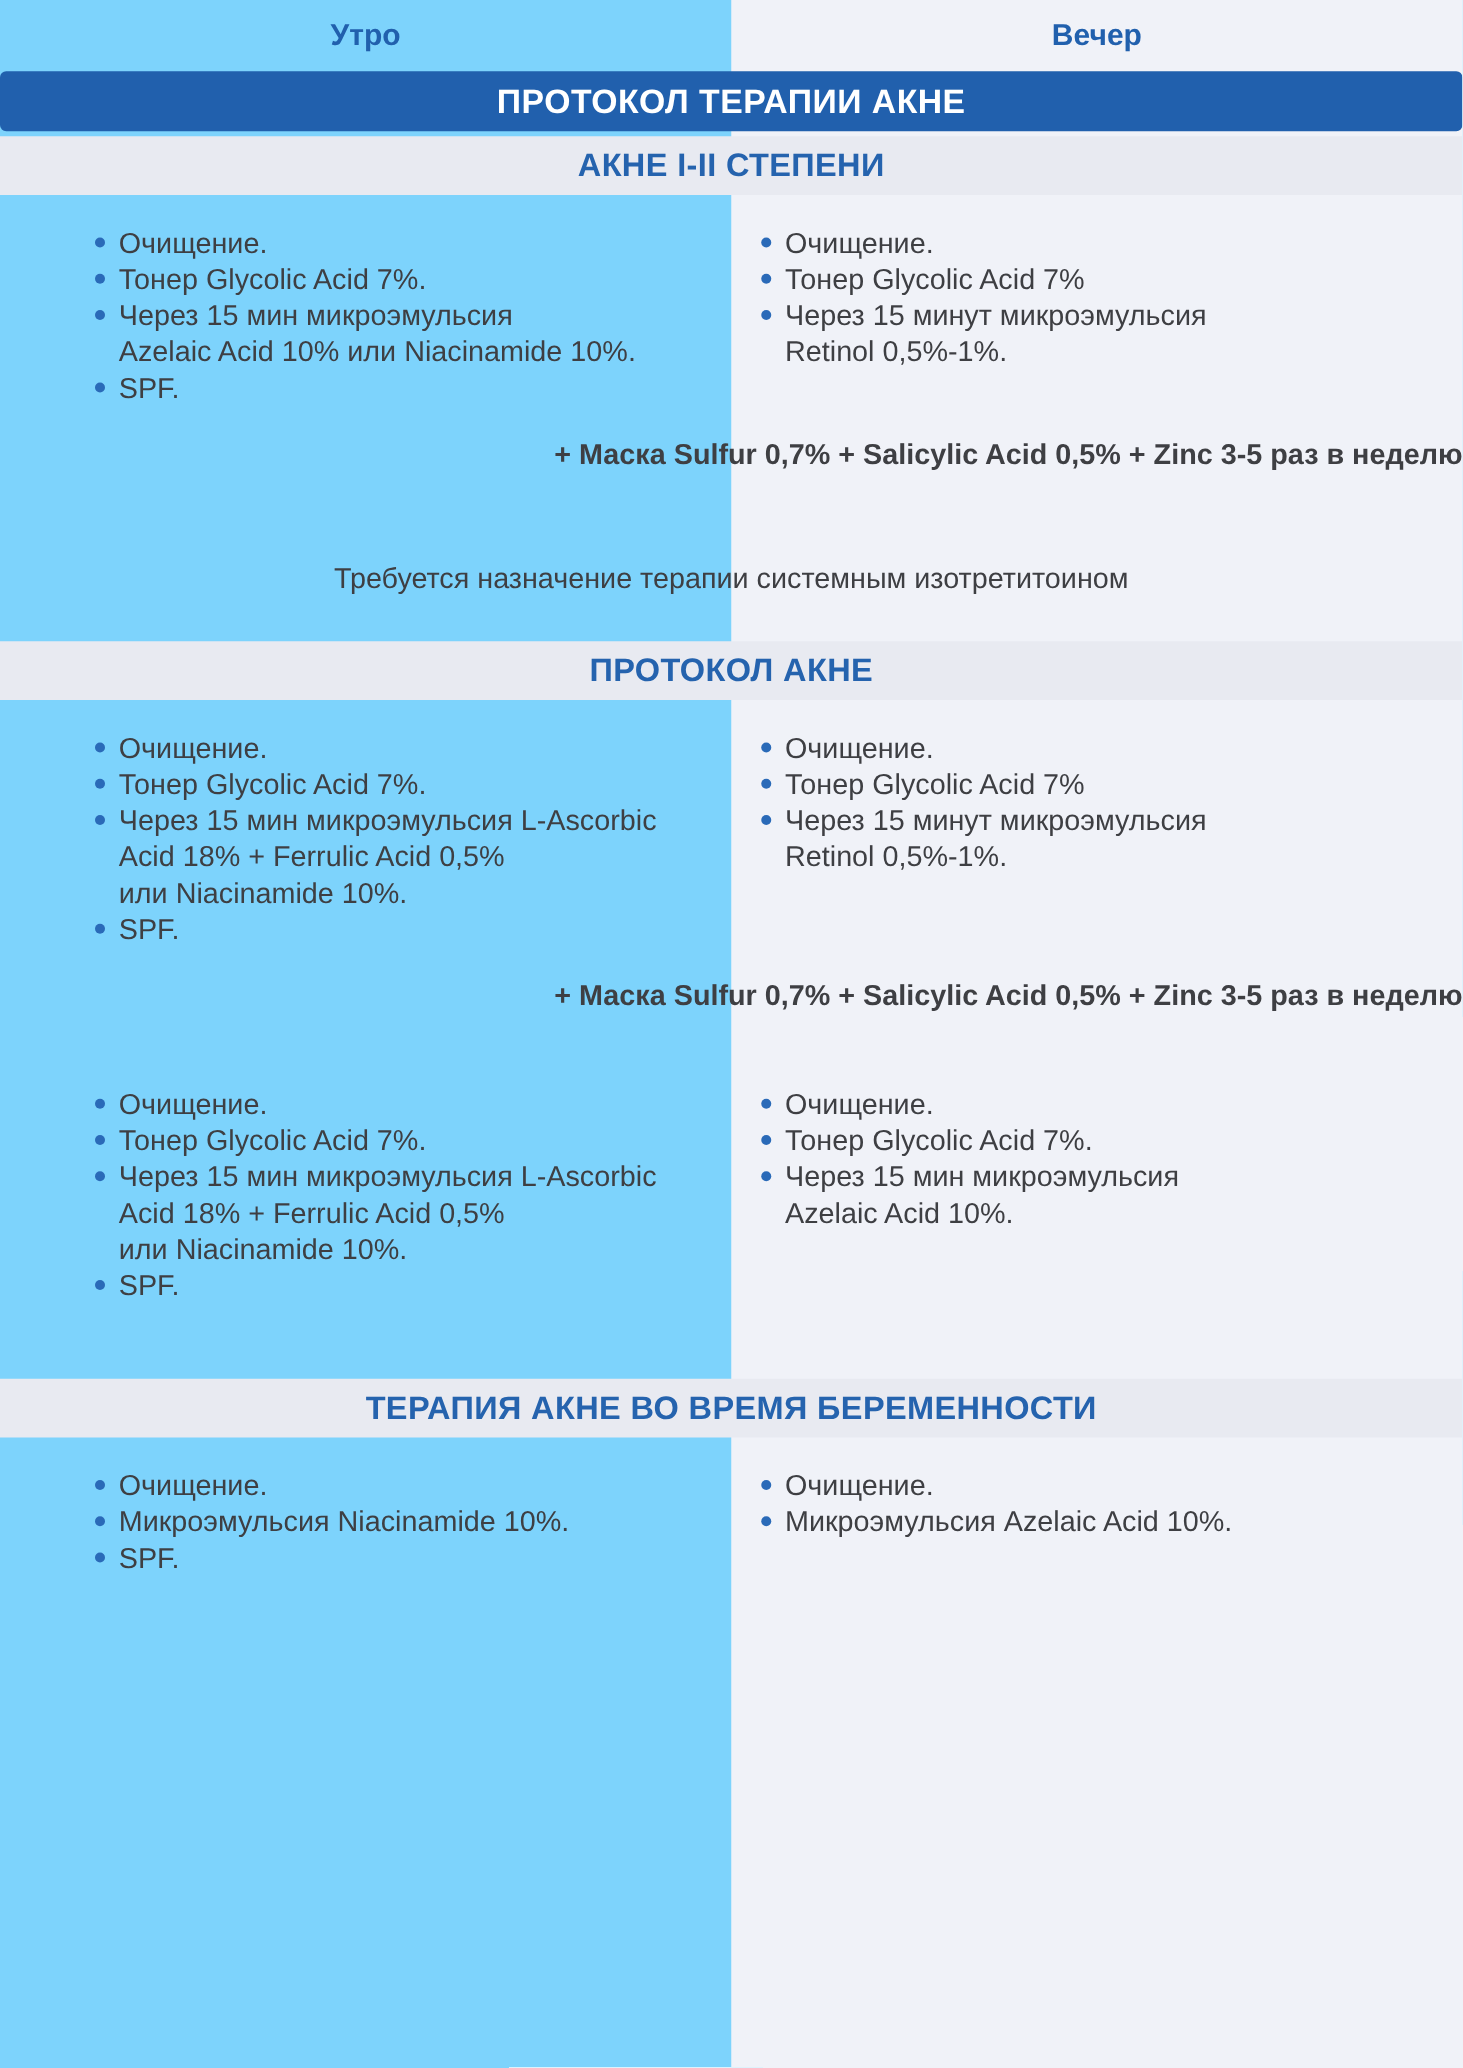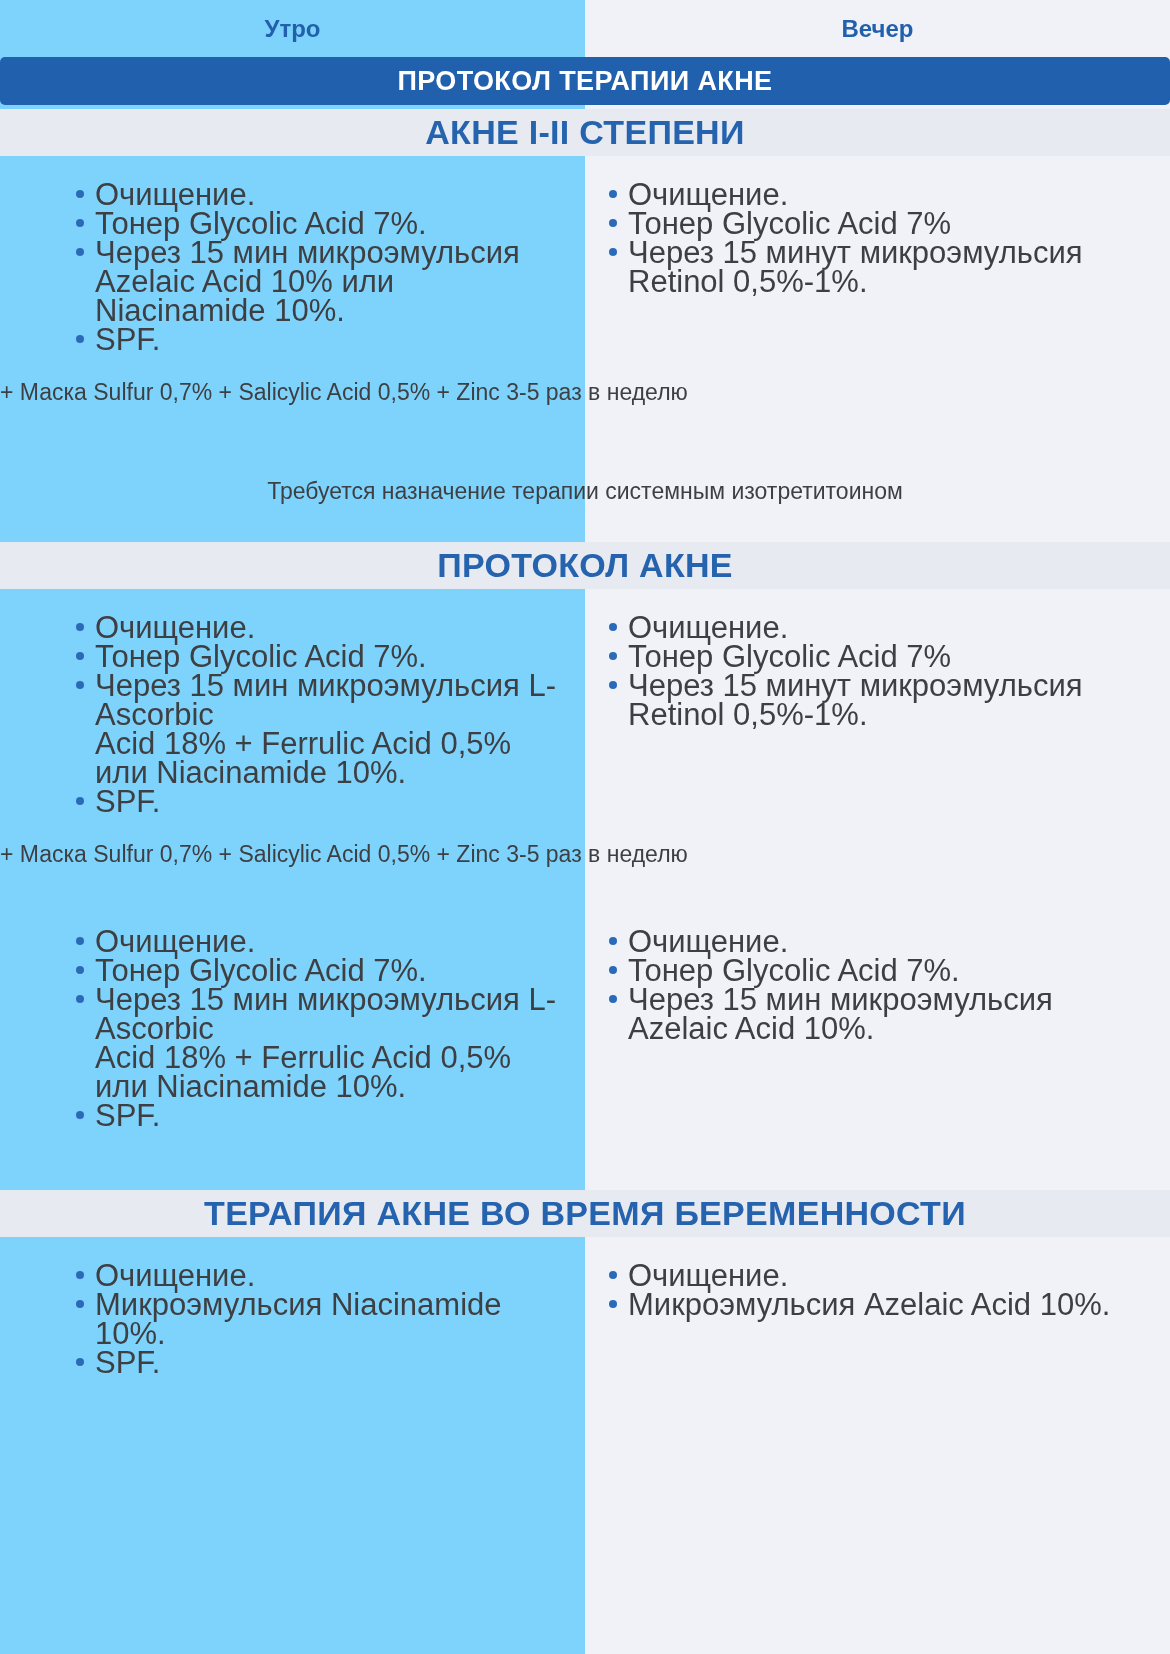--- a/index.html
+++ b/index.html
@@ -29,40 +29,40 @@
     height:48px;background:#2160ad;border-radius:5px;
     display:flex;align-items:center;justify-content:center;
     color:#ffffff;font-size:27px;font-weight:700;letter-spacing:.4px;
     margin-bottom:4px;
   }
 
   
   .band{
     margin:0;height:47px;background:#e8eaf1;
     display:flex;align-items:center;justify-content:center;
-    font-size:34px;font-weight:700;color:#2563ae;letter-spacing:.3px;
+    font-size:26px;font-weight:700;color:#2563ae;letter-spacing:.3px;
   }
 
   
   .cols{display:flex;padding-top:24px;}
   .cols.no-note{padding-bottom:60px;}
   ul.list{
     list-style:none;margin:0;box-sizing:border-box;width:585px;
-    font-size:31px;line-height:29px;
+    font-size:23px;line-height:29px;
   }
   ul.morning{padding:0 12px 0 95px;}
   ul.evening{padding:0 20px 0 43px;}
   li.step{position:relative;}
   li.step::before{
     content:"";position:absolute;left:-19px;top:10px;
     width:8px;height:8px;border-radius:50%;background:#2a6ab8;
   }
 
   
-  .note{margin:0;padding:24px 0 34px;text-align:left;font-size:23px;line-height:29px;}
+  .note{margin:0;padding:24px 0 34px;text-align:right;font-size:23px;line-height:29px;font-weight:bold;}
   .center-text{margin:0;padding:36px 0;text-align:center;font-size:23px;line-height:29px;}
 </style>
 </head>
 <body>
 
 <div class="page">
   <div class="evening-bg"></div>
   <div class="content">
     <header class="col-header">
       <div class="col-half">Утро</div>

